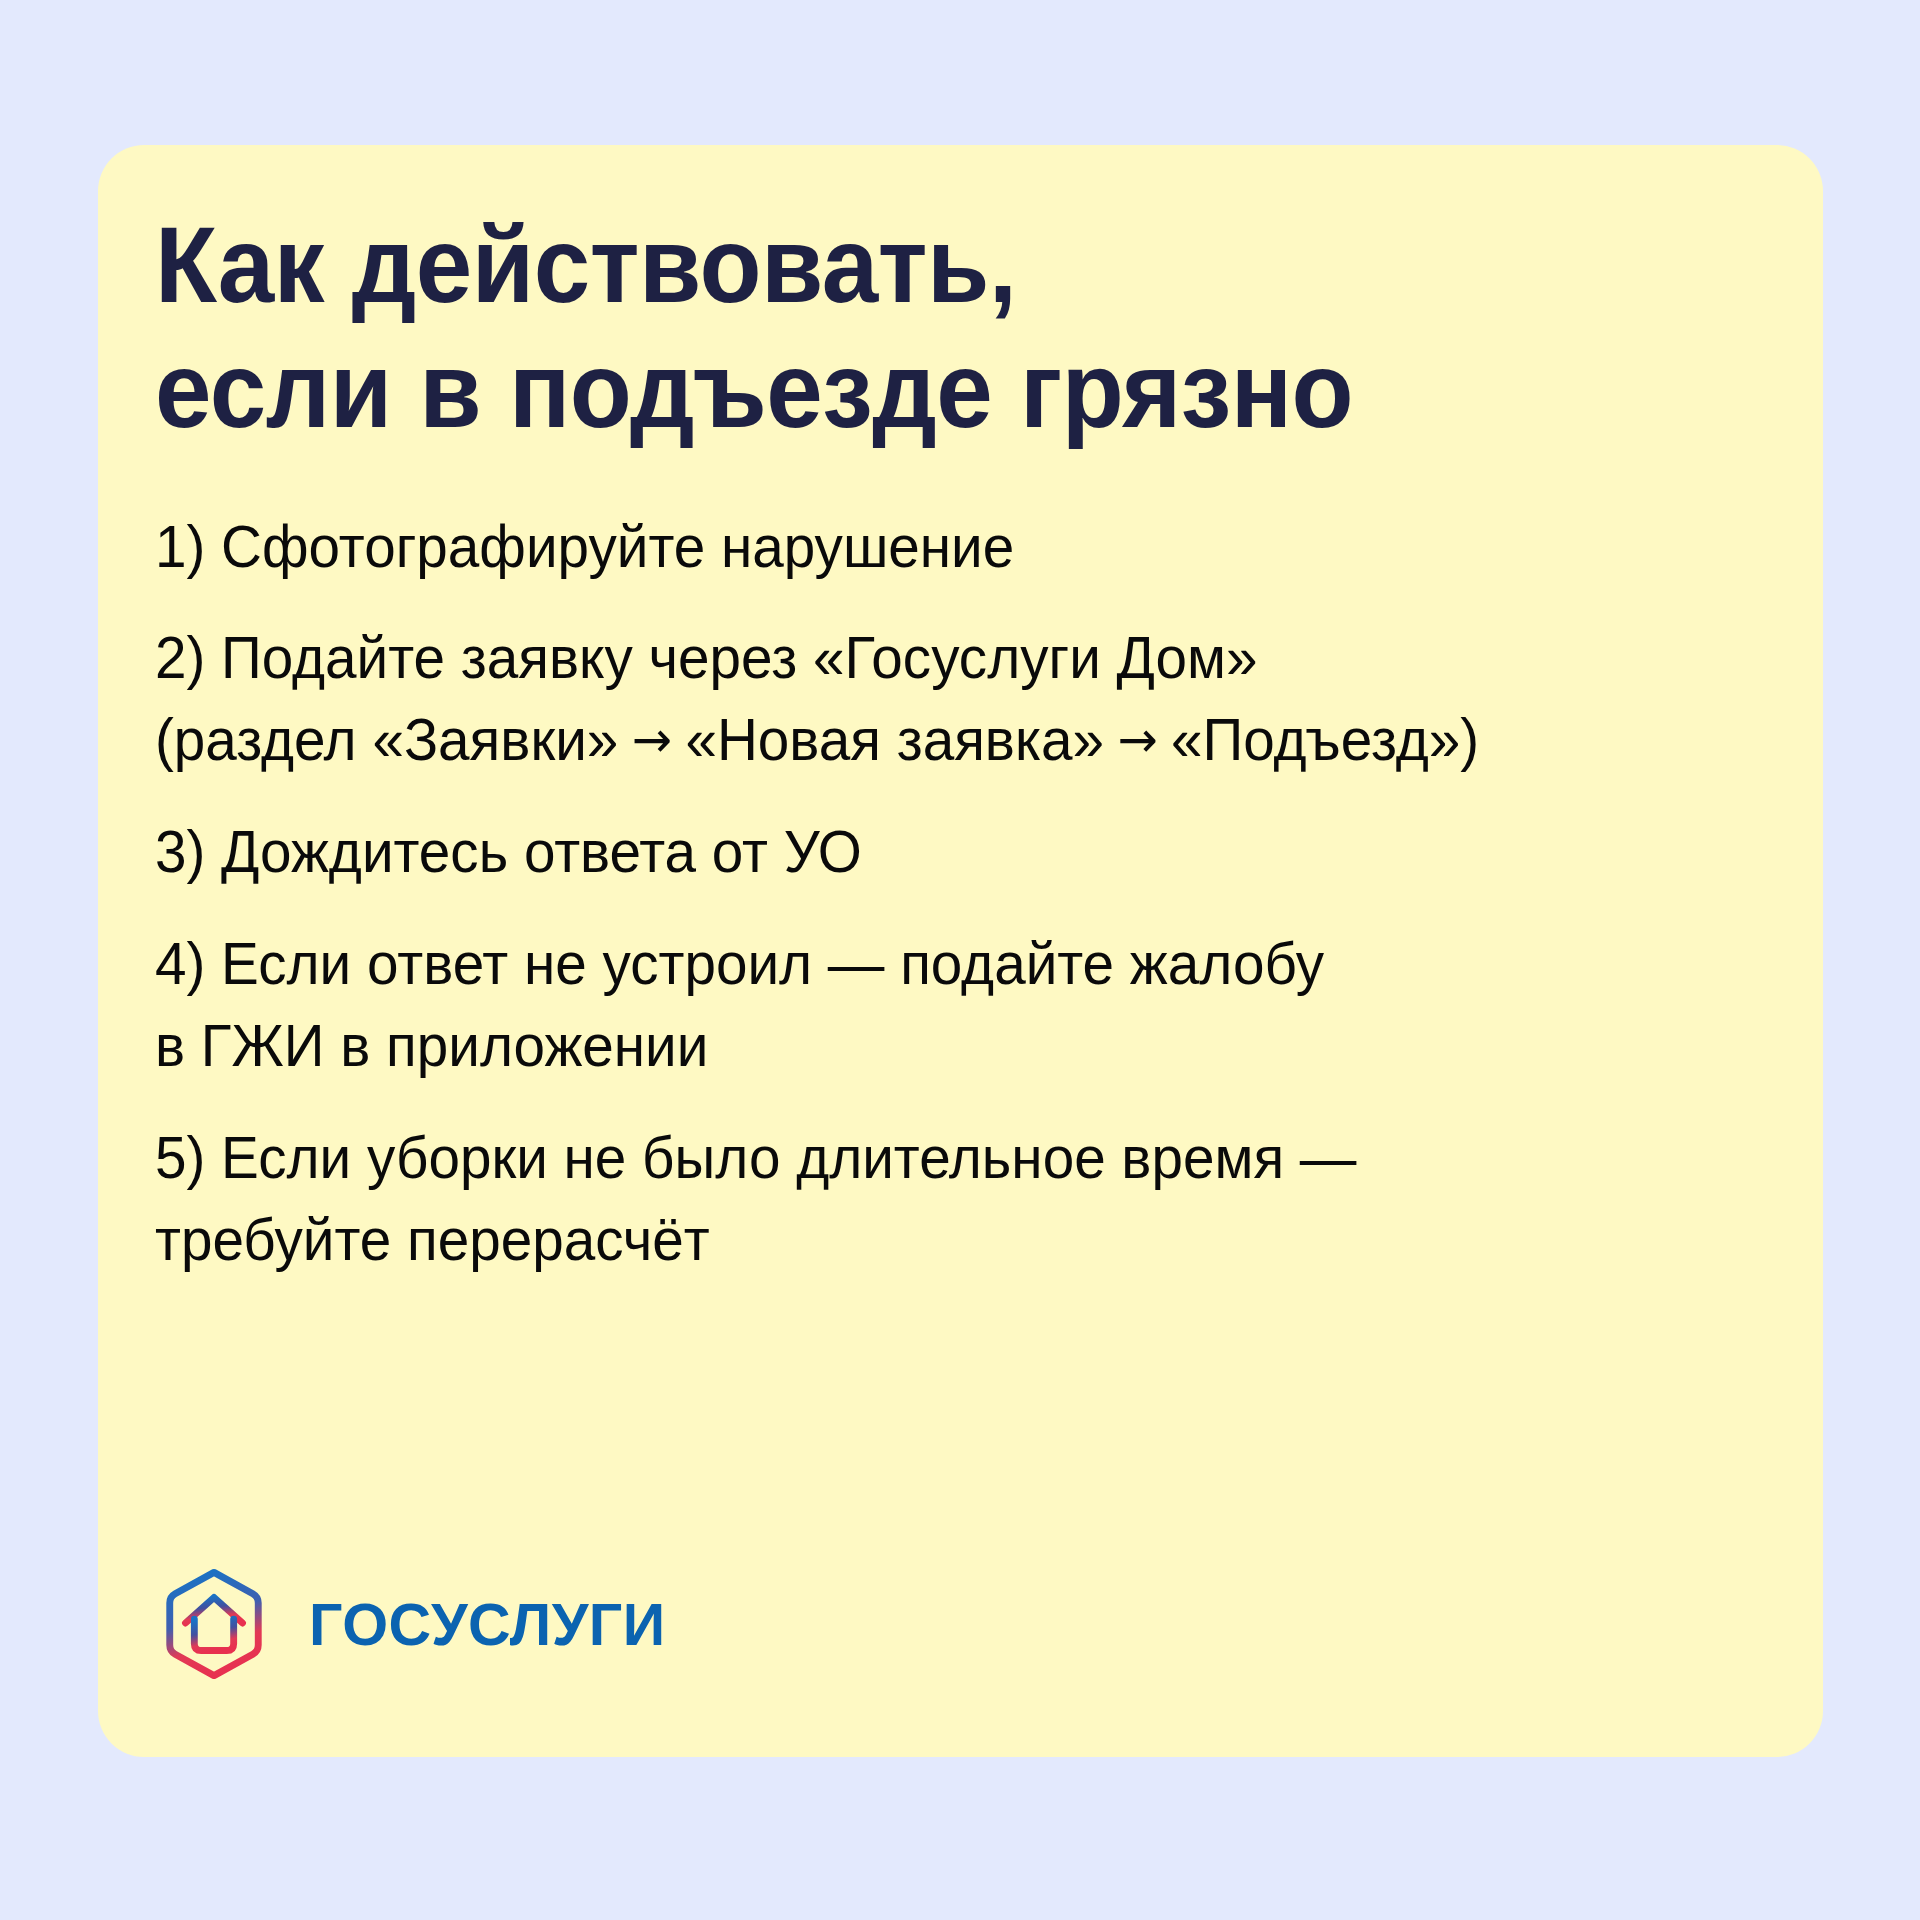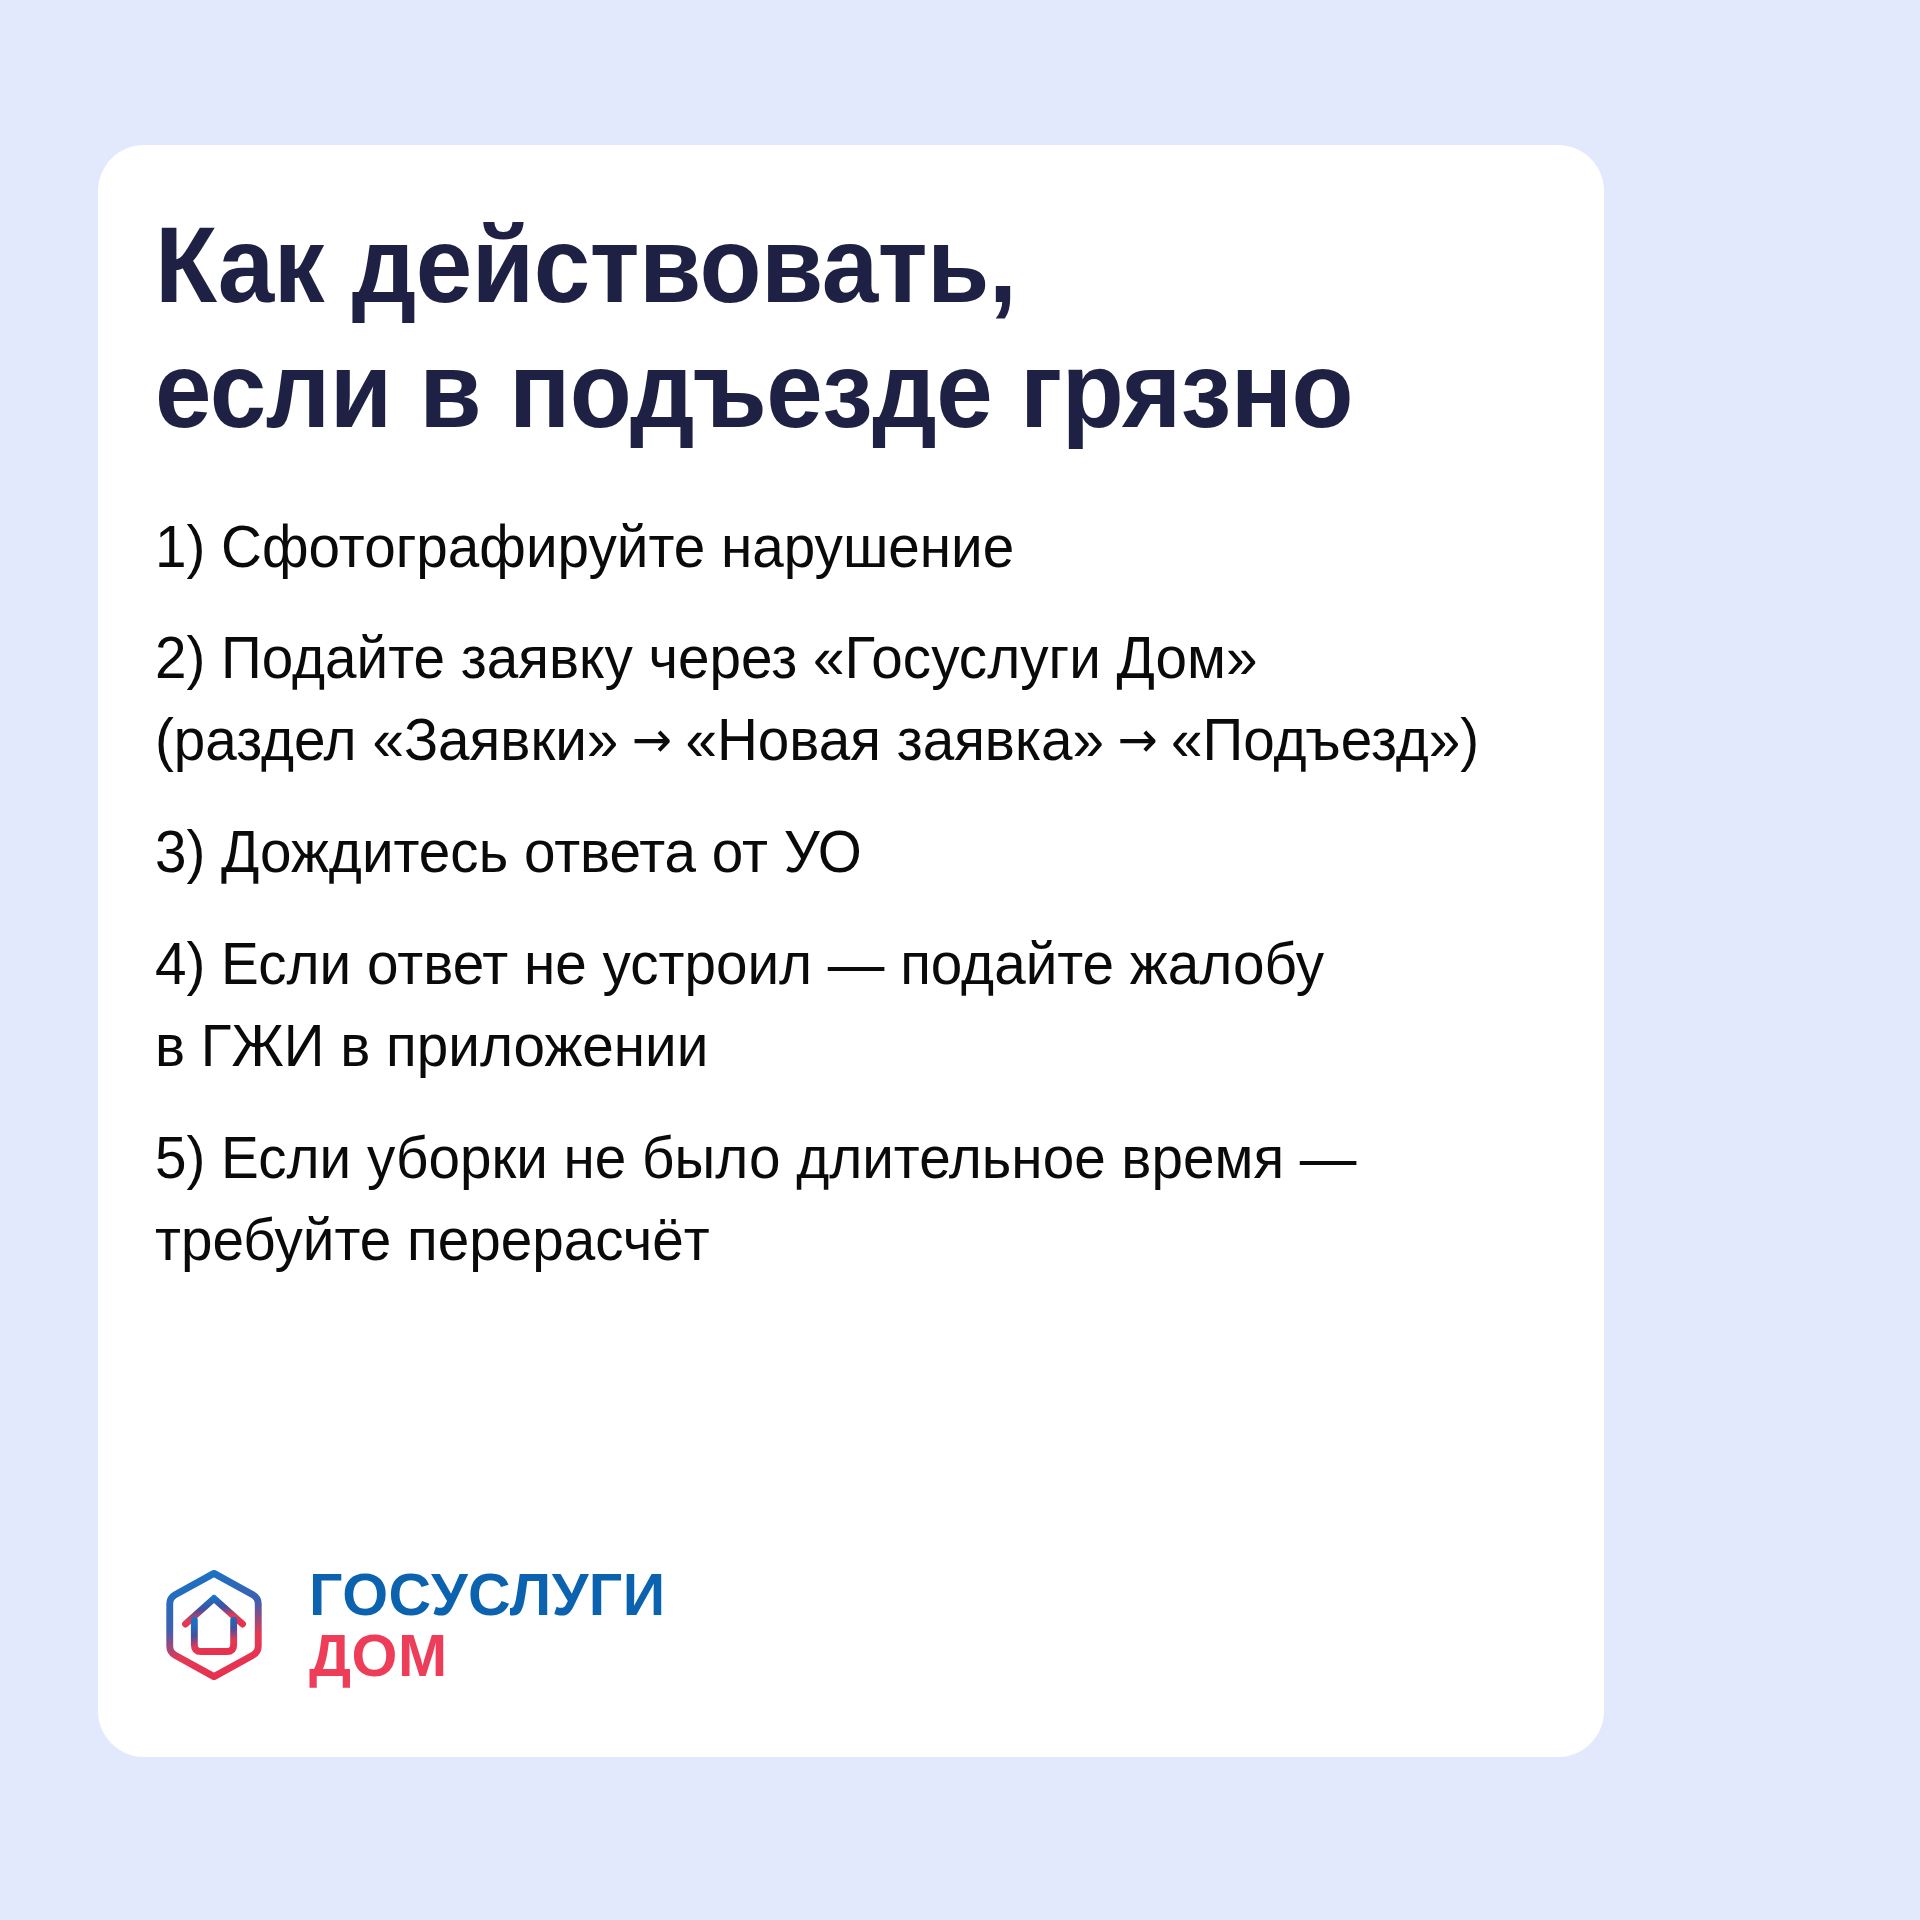--- a/index.html
+++ b/index.html
@@ -21,23 +21,23 @@
     width: 1920px;
     height: 1920px;
     box-sizing: border-box;
   }
 
   
   .card {
     position: absolute;
     left: 98px;
     top: 145px;
-    width: 1506px;
+    width: 1725px;
     height: 1612px;
-    background: #ffffff;
+    background: #fef9c3;
     border-radius: 46px;
     box-sizing: border-box;
     overflow: hidden;
   }
 
   .card-inner {
     position: absolute;
     left: 57px;
     top: 45px;
     right: 40px;
@@ -192,19 +192,18 @@
               </linearGradient>
             </defs>
             <path d="M60 7.5 L99.5 29.2 Q105 32.3 105 38.6 L105 81.4 Q105 87.7 99.5 90.8 L60 112.5 L20.5 90.8 Q15 87.7 15 81.4 L15 38.6 Q15 32.3 20.5 29.2 Z" fill="none" stroke="url(#hexgrad)" stroke-width="7" stroke-linejoin="round"></path>
             <path d="M31 59 L60 33 L89 59" fill="none" stroke="url(#housegrad)" stroke-width="7" stroke-linecap="round" stroke-linejoin="round"></path>
             <path d="M76 43 L76 70" fill="none" stroke="url(#housegrad)" stroke-width="7" stroke-linecap="round"></path>
             <path d="M40 55 L40 80 Q40 87 47 87 L73 87 Q80 87 80 80 L80 55" fill="none" stroke="url(#housegrad)" stroke-width="7" stroke-linecap="round" stroke-linejoin="round"></path>
           </svg>
         </span>
         <span class="logo-words">
           <span class="logo-word logo-word-1">ГОСУСЛУГИ</span>
-          <span class="logo-word logo-word-2">ДОМ</span>
         </span>
       </div>
 
     </div>
   </div>
 </div>
 
 </body></html>

